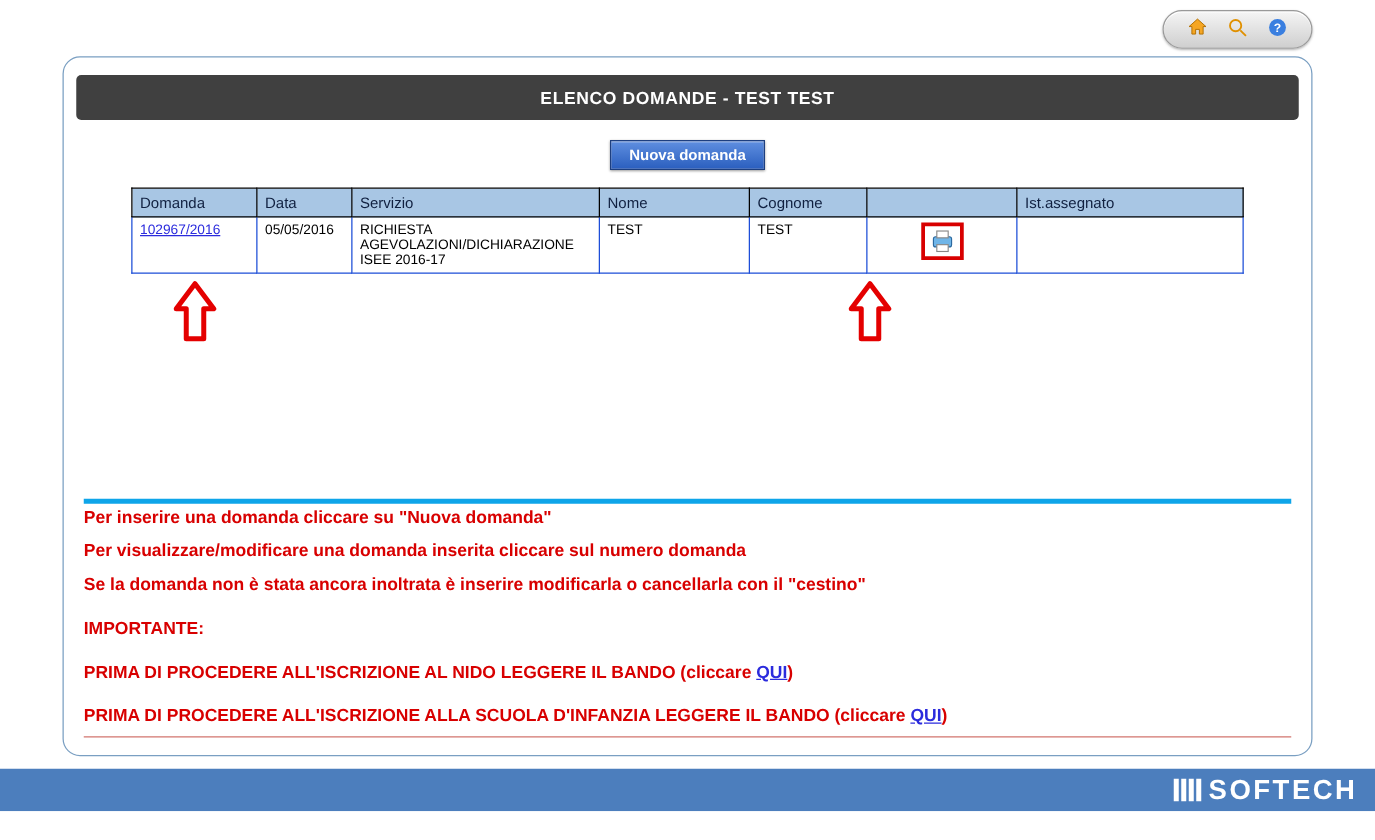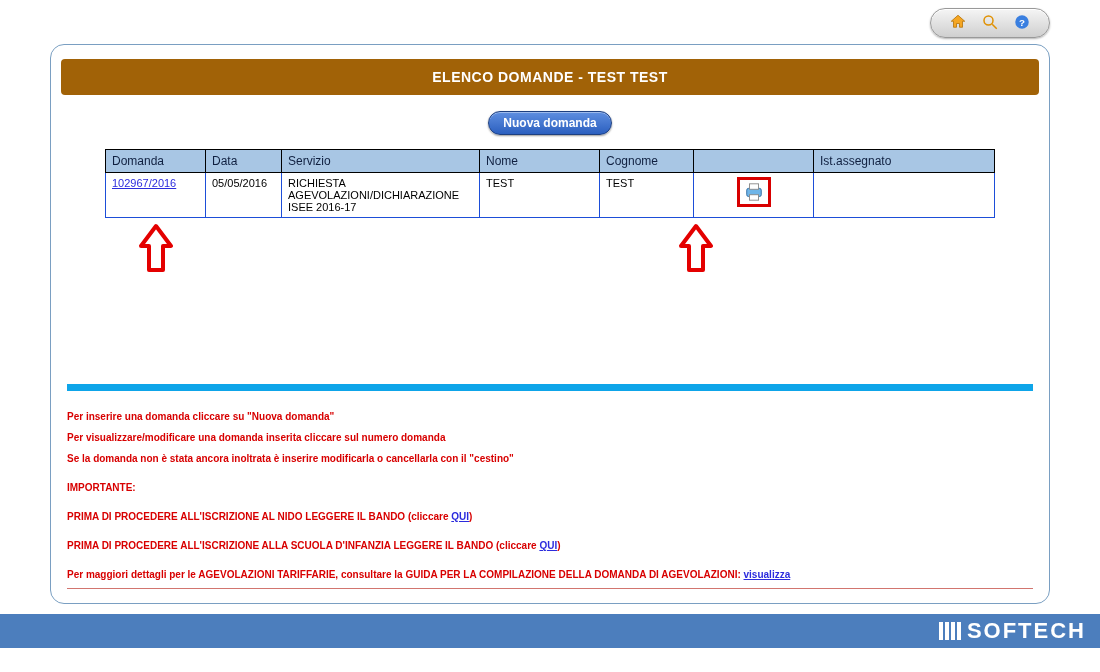--- a/index.html
+++ b/index.html
@@ -30,41 +30,41 @@
     margin: 2px 50px 10px 50px;
     border: 1px solid #7a9fc2;
     border-radius: 14px;
     padding: 14px 10px 8px 10px;
     min-height: 560px;
     position: relative;
     display: flex;
     flex-direction: column;
   }
   .title-bar {
-    background: #a16207;
+    background: #404040;
     color: #fff;
     font-weight: bold;
     text-align: center;
     padding: 10px 0;
     border-radius: 4px;
     letter-spacing: .5px;
     font-size: 14px;
   }
   .new-row {
     text-align: center;
     margin: 16px 0 14px 0;
   }
   .btn-new {
     display: inline-block;
     background: linear-gradient(#5f8fe0,#2b5fbf);
     color: #fff;
     font-weight: bold;
     font-size: 12px;
     border: 1px solid #1d3f80;
-    border-radius: 12px;
+    border-radius: 0;
     padding: 4px 14px;
     cursor: pointer;
     box-shadow: 0 1px 2px rgba(0,0,0,.4), inset 0 1px 0 rgba(255,255,255,.4);
   }
   .grid-wrap {
     margin: 0 44px;
   }
   table.grid {
     width: 100%;
     border-collapse: collapse;
@@ -110,24 +110,24 @@
   }
   .arrow {
     position: absolute;
     top: 0;
   }
   .arrow svg { display: block; }
   .instructions {
     margin: 0 6px 0 6px;
     color: #d80000;
     font-weight: bold;
-    font-size: 10px;
+    font-size: 14px;
     line-height: 1.5;
-    border-top: 7px solid #0ea5e9;
-    padding-top: 18px;
+    border-top: 4px solid #0ea5e9;
+    padding-top: 0;
   }
   .instructions hr {
     border: none;
     border-top: 1px solid #d2756f;
     margin: 4px 0 6px 0;
   }
   .instructions p { margin: 0 0 6px 0; }
   .instructions .spaced { margin-top: 14px; }
   .instructions .link2 {
     color: #2b2bdd;
@@ -244,23 +244,20 @@
     <p>Per inserire una domanda cliccare su "Nuova domanda"</p>
     <p>Per visualizzare/modificare una domanda inserita cliccare sul numero domanda</p>
     <p>Se la domanda non è stata ancora inoltrata è inserire modificarla o cancellarla con il "cestino"</p>
     <p class="spaced">IMPORTANTE:</p>
     <p class="spaced">
       <span>PRIMA DI PROCEDERE ALL'ISCRIZIONE AL NIDO LEGGERE IL BANDO (cliccare </span><span class="link2">QUI</span><span>)</span>
     </p>
     <p class="spaced">
       <span>PRIMA DI PROCEDERE ALL'ISCRIZIONE ALLA SCUOLA D'INFANZIA LEGGERE IL BANDO (cliccare </span><span class="link2">QUI</span><span>)</span>
     </p>
-    <p class="spaced">
-      <span>Per maggiori dettagli per le AGEVOLAZIONI TARIFFARIE, consultare la GUIDA PER LA COMPILAZIONE DELLA DOMANDA DI AGEVOLAZIONI: </span><span class="link2">visualizza</span>
-    </p>
     <hr>
   </div>
 </div>
 
 <div class="footer">
   <div class="footer-brand">
     <span class="brand-bars">
         <i></i>
         <i></i>
         <i></i>

